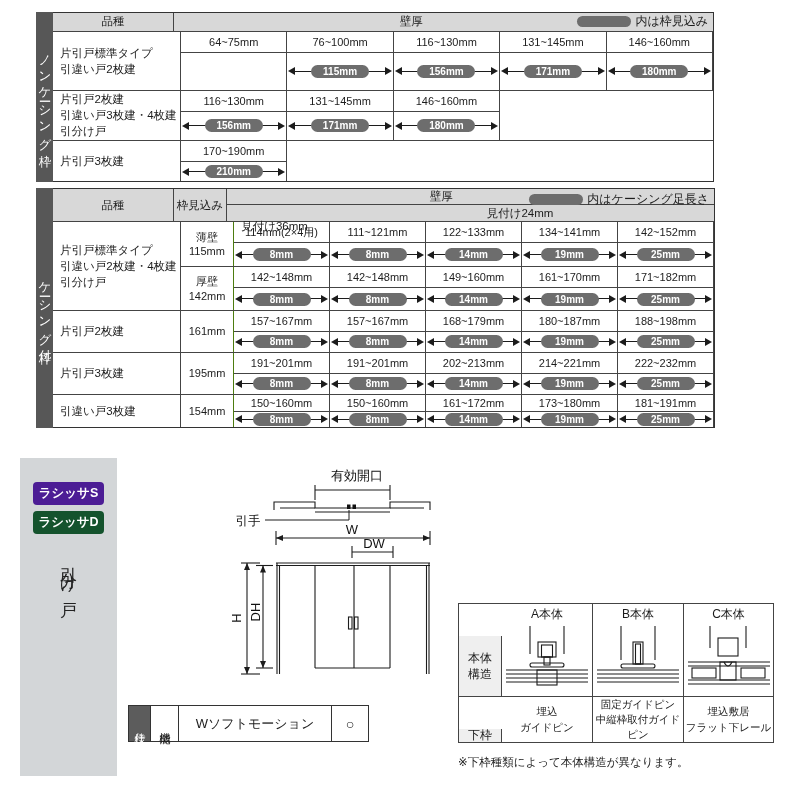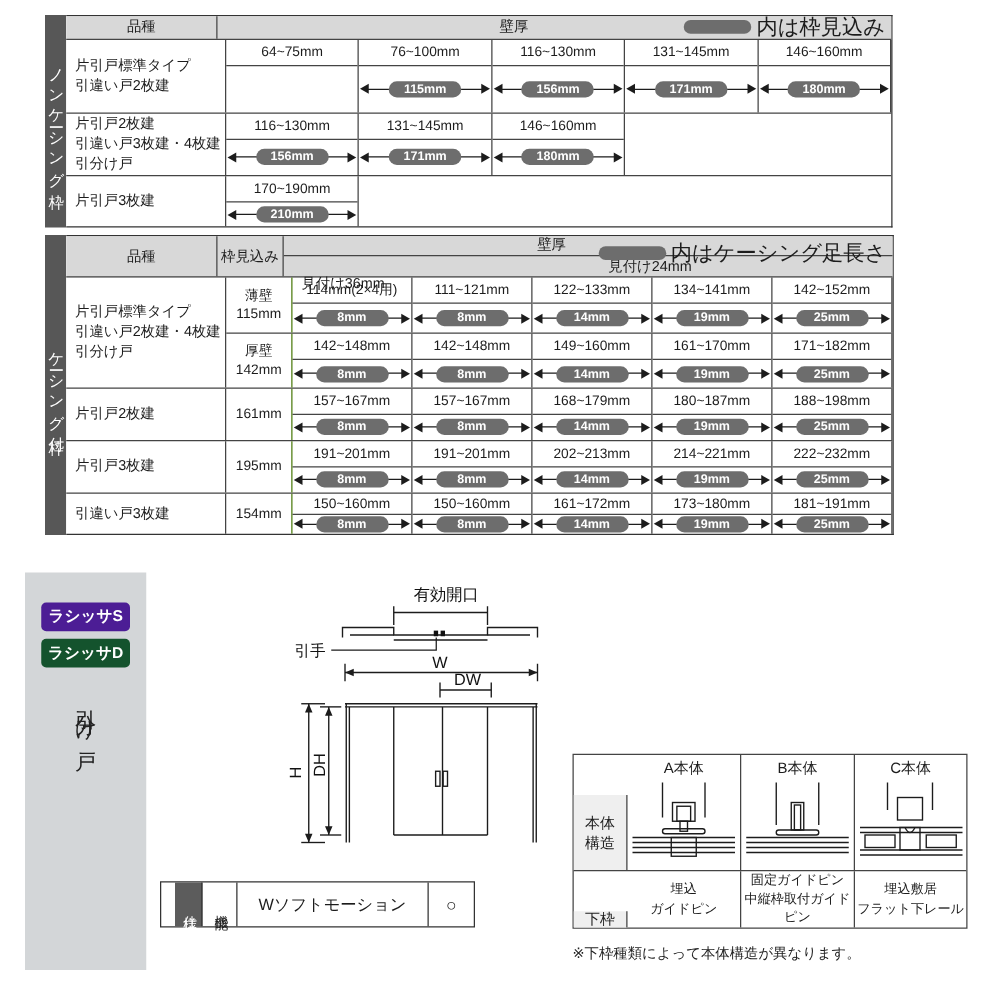--- a/index.html
+++ b/index.html
@@ -8,21 +8,21 @@
   
   .tblwrap{position:absolute;display:flex;}
   .sidebar{width:24px;background:#575757;color:#fff;display:flex;align-items:center;justify-content:center;}
   .vtext{writing-mode:vertical-rl;text-orientation:upright;letter-spacing:2px;font-size:12.5px;}
   .grid{border:1.4px solid #333;border-left:none;background:#fff;}
   .hrow{display:flex;background:#d8d8d8;border-bottom:1px solid #444;}
   .hcell{font-size:11.5px;display:flex;align-items:center;justify-content:center;}
   .namecol{width:120px;border-right:1px solid #444;}
   .rest{flex:1;position:relative;}
   .wall-label{position:absolute;left:44%;transform:translateX(-50%);}
-  .legend{position:absolute;right:5px;display:flex;align-items:center;gap:4px;font-size:17px;}
+  .legend{position:absolute;right:5px;display:flex;align-items:center;gap:4px;font-size:12px;}
   .legend .pillico{width:54px;height:11px;border-radius:6px;background:#6d6d6d;display:inline-block;}
   .drow{display:flex;border-bottom:1px solid #444;}
   .drow:last-child{border-bottom:none;}
   .ncell{width:120px;border-right:1px solid #444;font-size:11.5px;line-height:1.4;padding-left:7px;display:flex;flex-direction:column;justify-content:center;white-space:pre-line;}
   .wcell{width:52px;border-right:1px solid #4d7c0f;font-size:11px;line-height:1.3;display:flex;align-items:center;justify-content:center;text-align:center;white-space:pre-line;}
   .cells{flex:1;display:flex;}
   .mcell{display:flex;flex-direction:column;border-right:1px solid #444;}
   .cells .mcell:last-child{border-right:1px solid #444;}
   .tbl-top .mcell{width:105.4px;}
   .tbl-cas .mcell{width:95px;}
@@ -42,21 +42,21 @@
   .m36{width:95px;border-right:4px solid #737373;display:flex;align-items:center;justify-content:center;margin-top:21px;}
   .m24{flex:1;display:flex;align-items:center;justify-content:center;}
   .subrow{display:flex;border-bottom:1px solid #444;}
   .subrow:last-child{border-bottom:none;}
   .rowsplit{flex:1;display:flex;flex-direction:column;}
   
   .panel{background:#d3d6d8;}
   .badge{position:absolute;left:13px;width:71px;height:23px;border-radius:4px;color:#fff;font-size:12.5px;font-weight:bold;display:flex;align-items:center;justify-content:center;}
   .door-label{position:absolute;left:0;right:0;top:96px;display:flex;justify-content:center;font-size:17px;letter-spacing:7px;color:#222;}
   svg text{font-family:"Liberation Sans","DejaVu Sans",sans-serif;fill:#111;}
-  .spec{position:absolute;display:flex;border:1.3px solid #333;height:35px;background:#fff;padding-left:11px;}
+  .spec{position:absolute;display:flex;border:1.3px solid #333;height:35px;background:#fff;}
   .spec>div{border-right:1px solid #333;display:flex;align-items:center;justify-content:center;}
   .spec>div:last-child{border-right:none;}
   .spec .s1{width:21px;background:#5c5c5c;color:#fff;}
   .spec .s1 span,.spec .s2 span{writing-mode:vertical-rl;text-orientation:upright;font-size:11px;letter-spacing:0;}
   .spec .s2{width:27px;}
   .spec .s3{width:152px;font-size:13px;}
   .spec .s4{width:36px;font-size:14px;}
   .struct{position:absolute;border:1.3px solid #444;background:#fff;}
   .struct .r1{display:flex;height:92px;border-bottom:1px solid #444;}
   .struct .r2{display:flex;height:45px;}

